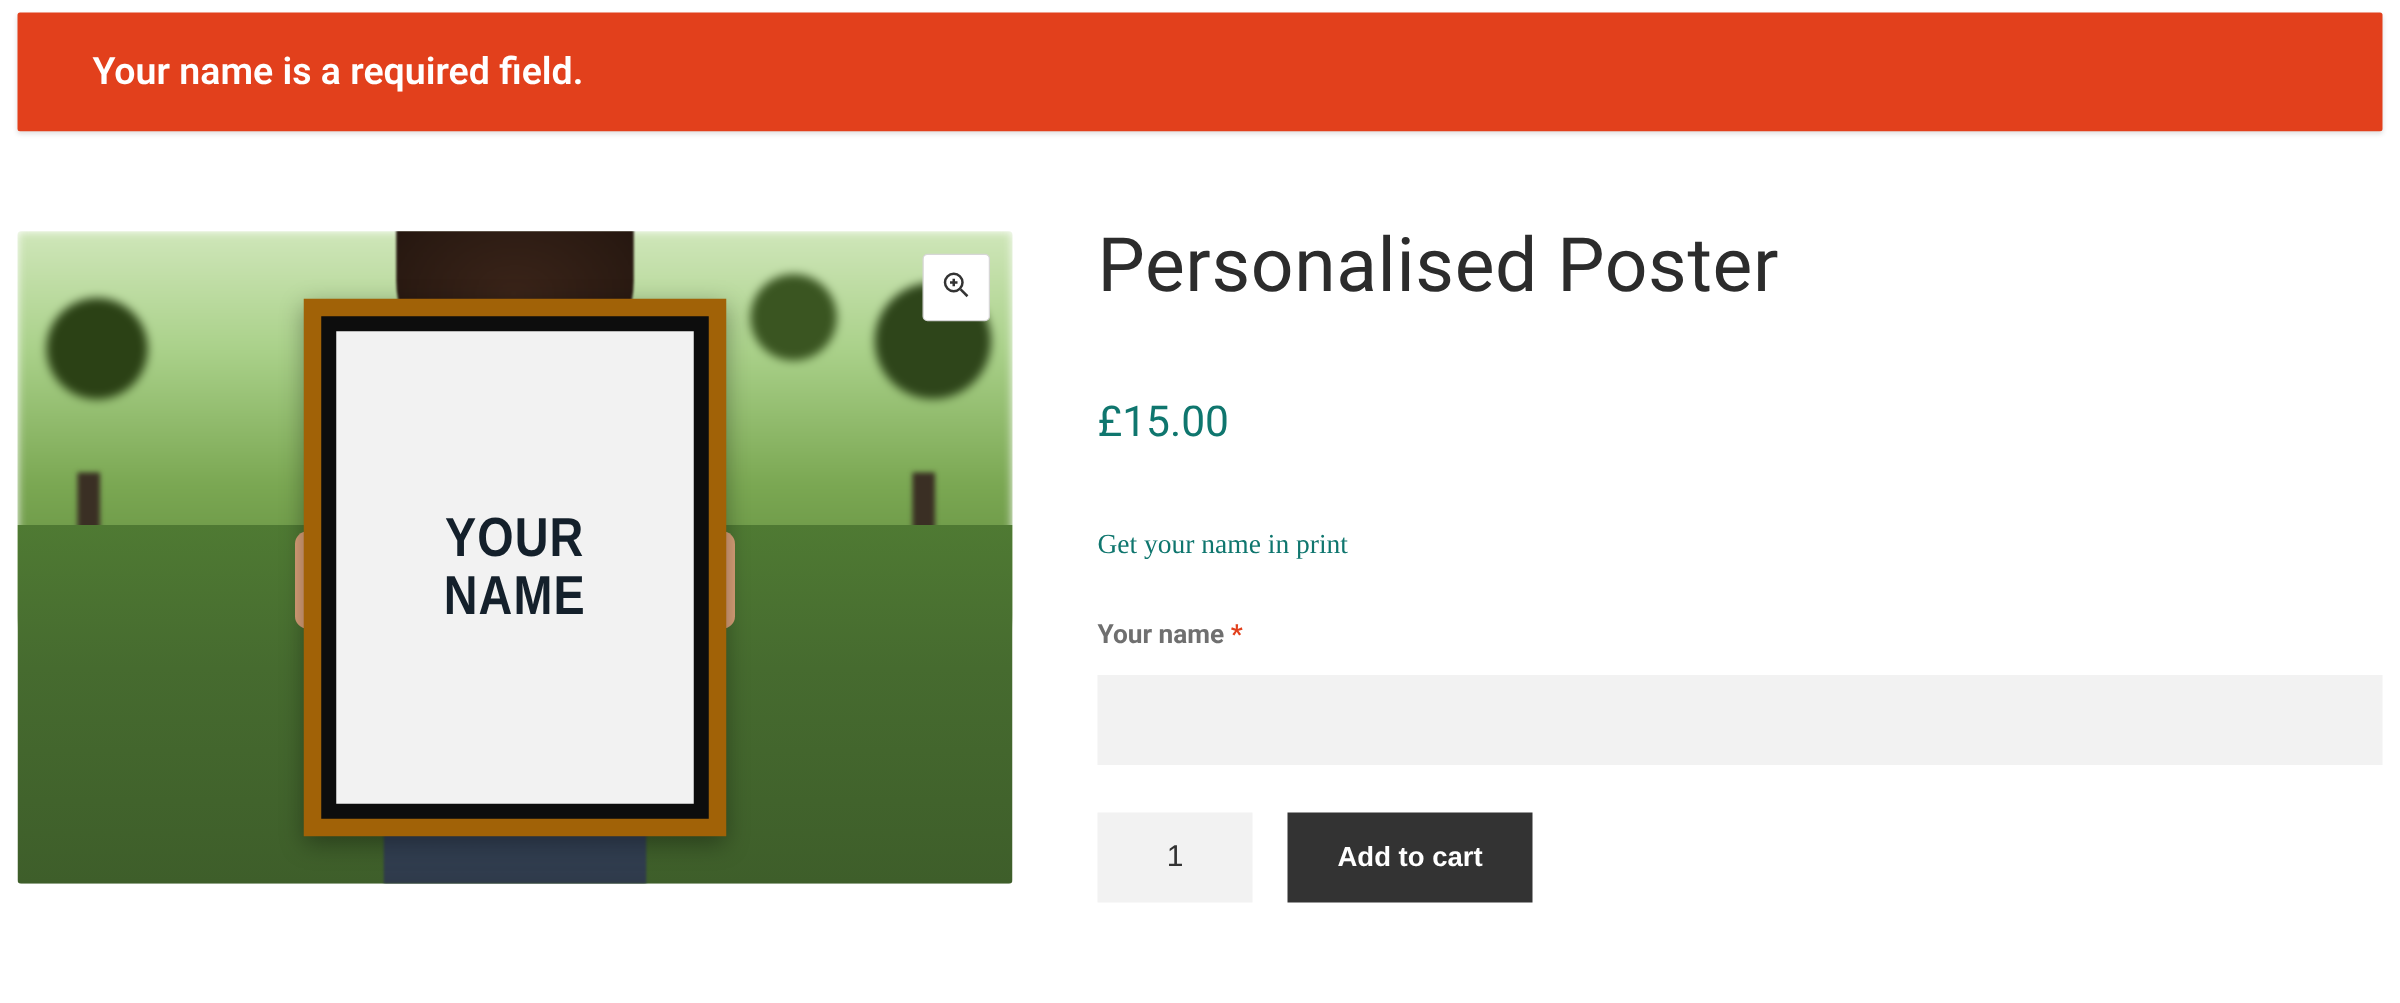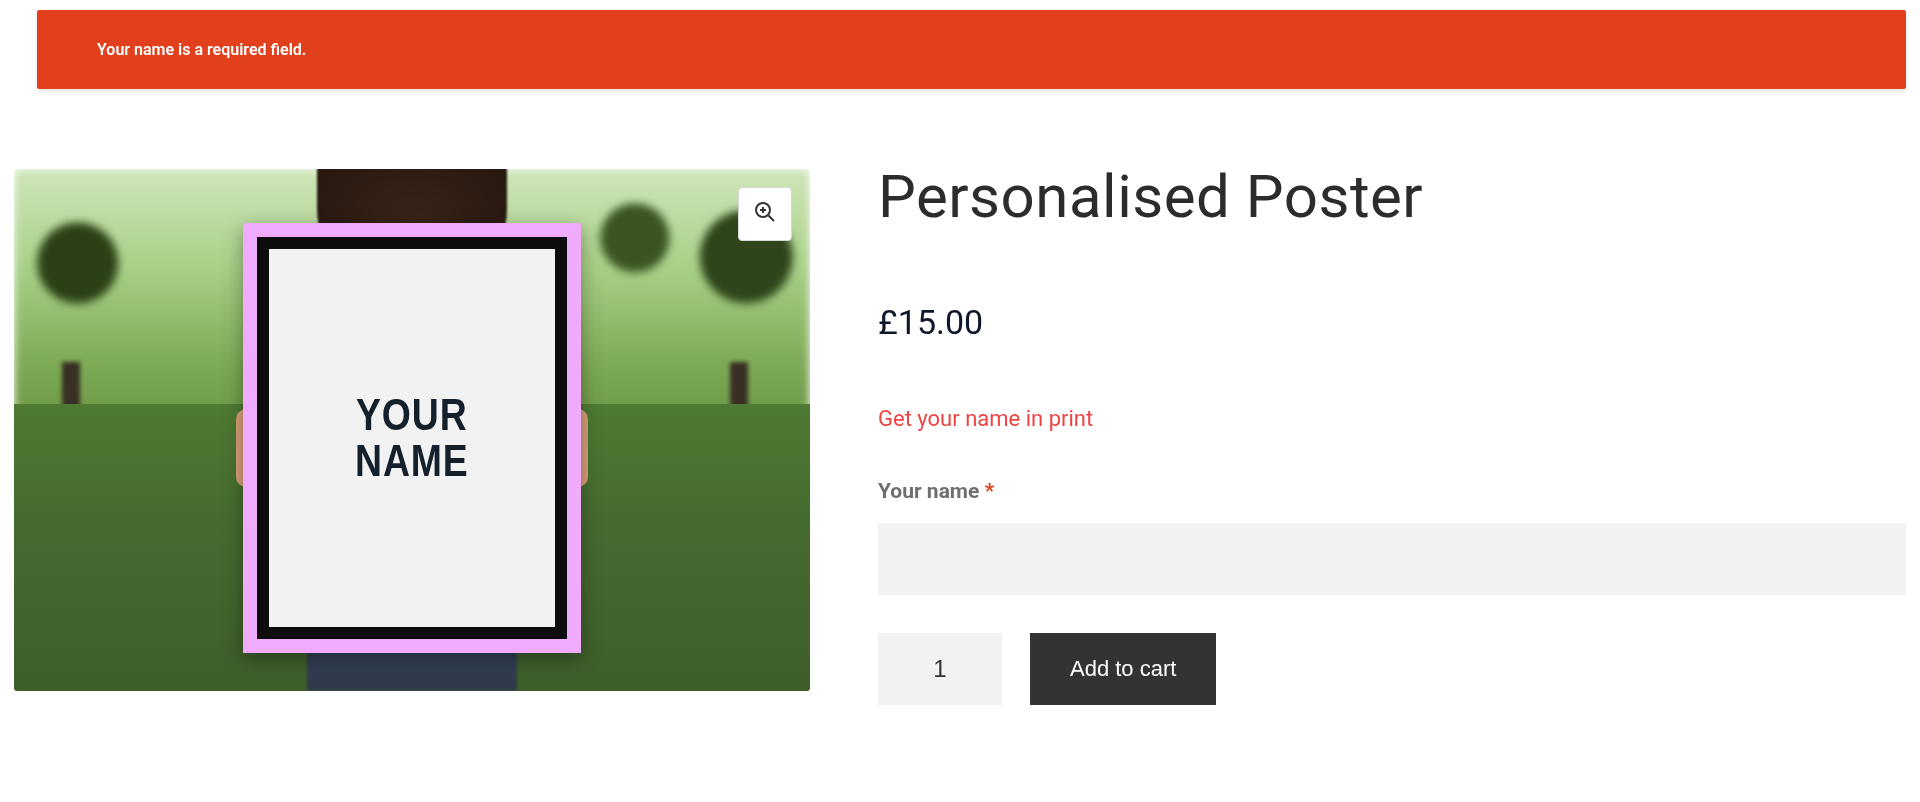--- a/index.html
+++ b/index.html
@@ -13,26 +13,25 @@
       padding: 0;
       width: 1920px;
     }
     .wrap {
       padding: 10px 14px 40px 14px;
     }
     .error-banner {
       background: #e2401c;
       color: #ffffff;
       padding: 30px 60px;
-      font-size: 16px;
+      font-size: 30px;
       font-weight: 600;
       margin-bottom: 80px;
       border-radius: 2px;
       box-shadow: 0 2px 4px rgba(0,0,0,0.12);
-      margin-left: 23px;
     }
     .product-main {
       display: flex;
       gap: 68px;
       align-items: flex-start;
     }
     .gallery {
       width: 796px;
       flex: none;
       position: relative;
@@ -104,21 +103,21 @@
     }
     .hand.left { left: 222px; }
     .hand.right { right: 222px; }
     .poster-frame-outer {
       position: absolute;
       top: 54px;
       left: 50%;
       transform: translateX(-50%);
       width: 338px;
       height: 430px;
-      background: #f0abfc;
+      background: #a16207;
       box-shadow: 0 6px 18px rgba(0,0,0,.35);
     }
     .poster-frame-inner {
       position: absolute;
       inset: 14px;
       background: #0d0d0d;
     }
     .poster-paper {
       position: absolute;
       inset: 12px;
@@ -161,28 +160,29 @@
     .product-title {
       font-size: 60px;
       font-weight: 400;
       color: #2c2c2c;
       letter-spacing: 0.5px;
       margin-top: -8px;
       margin-bottom: 70px;
     }
     .price {
       font-size: 34px;
-      color: #0f172a;
+      color: #0f766e;
       font-weight: 400;
       margin-bottom: 64px;
     }
     .short-desc {
       font-size: 22px;
-      color: #ef4444;
+      color: #0f766e;
       margin-bottom: 48px;
+      font-family: Liberation Serif, serif;
     }
     .field-row { margin-bottom: 38px; }
     .field-label {
       font-size: 21px;
       font-weight: 700;
       color: #6f6f6f;
       margin-bottom: 20px;
     }
     .req { color: #e2401c; }
     .text-input {
@@ -208,21 +208,21 @@
       text-align: center;
       font-size: 24px;
       color: #333;
       outline: none;
     }
     .add-btn {
       background: #333333;
       color: #ffffff;
       border: none;
       font-size: 22px;
-      font-weight: 400;
+      font-weight: 700;
       padding: 0 40px;
       height: 72px;
       cursor: pointer;
     }
   </style>
 </head>
 <body>
 
 <div class="wrap">
 

